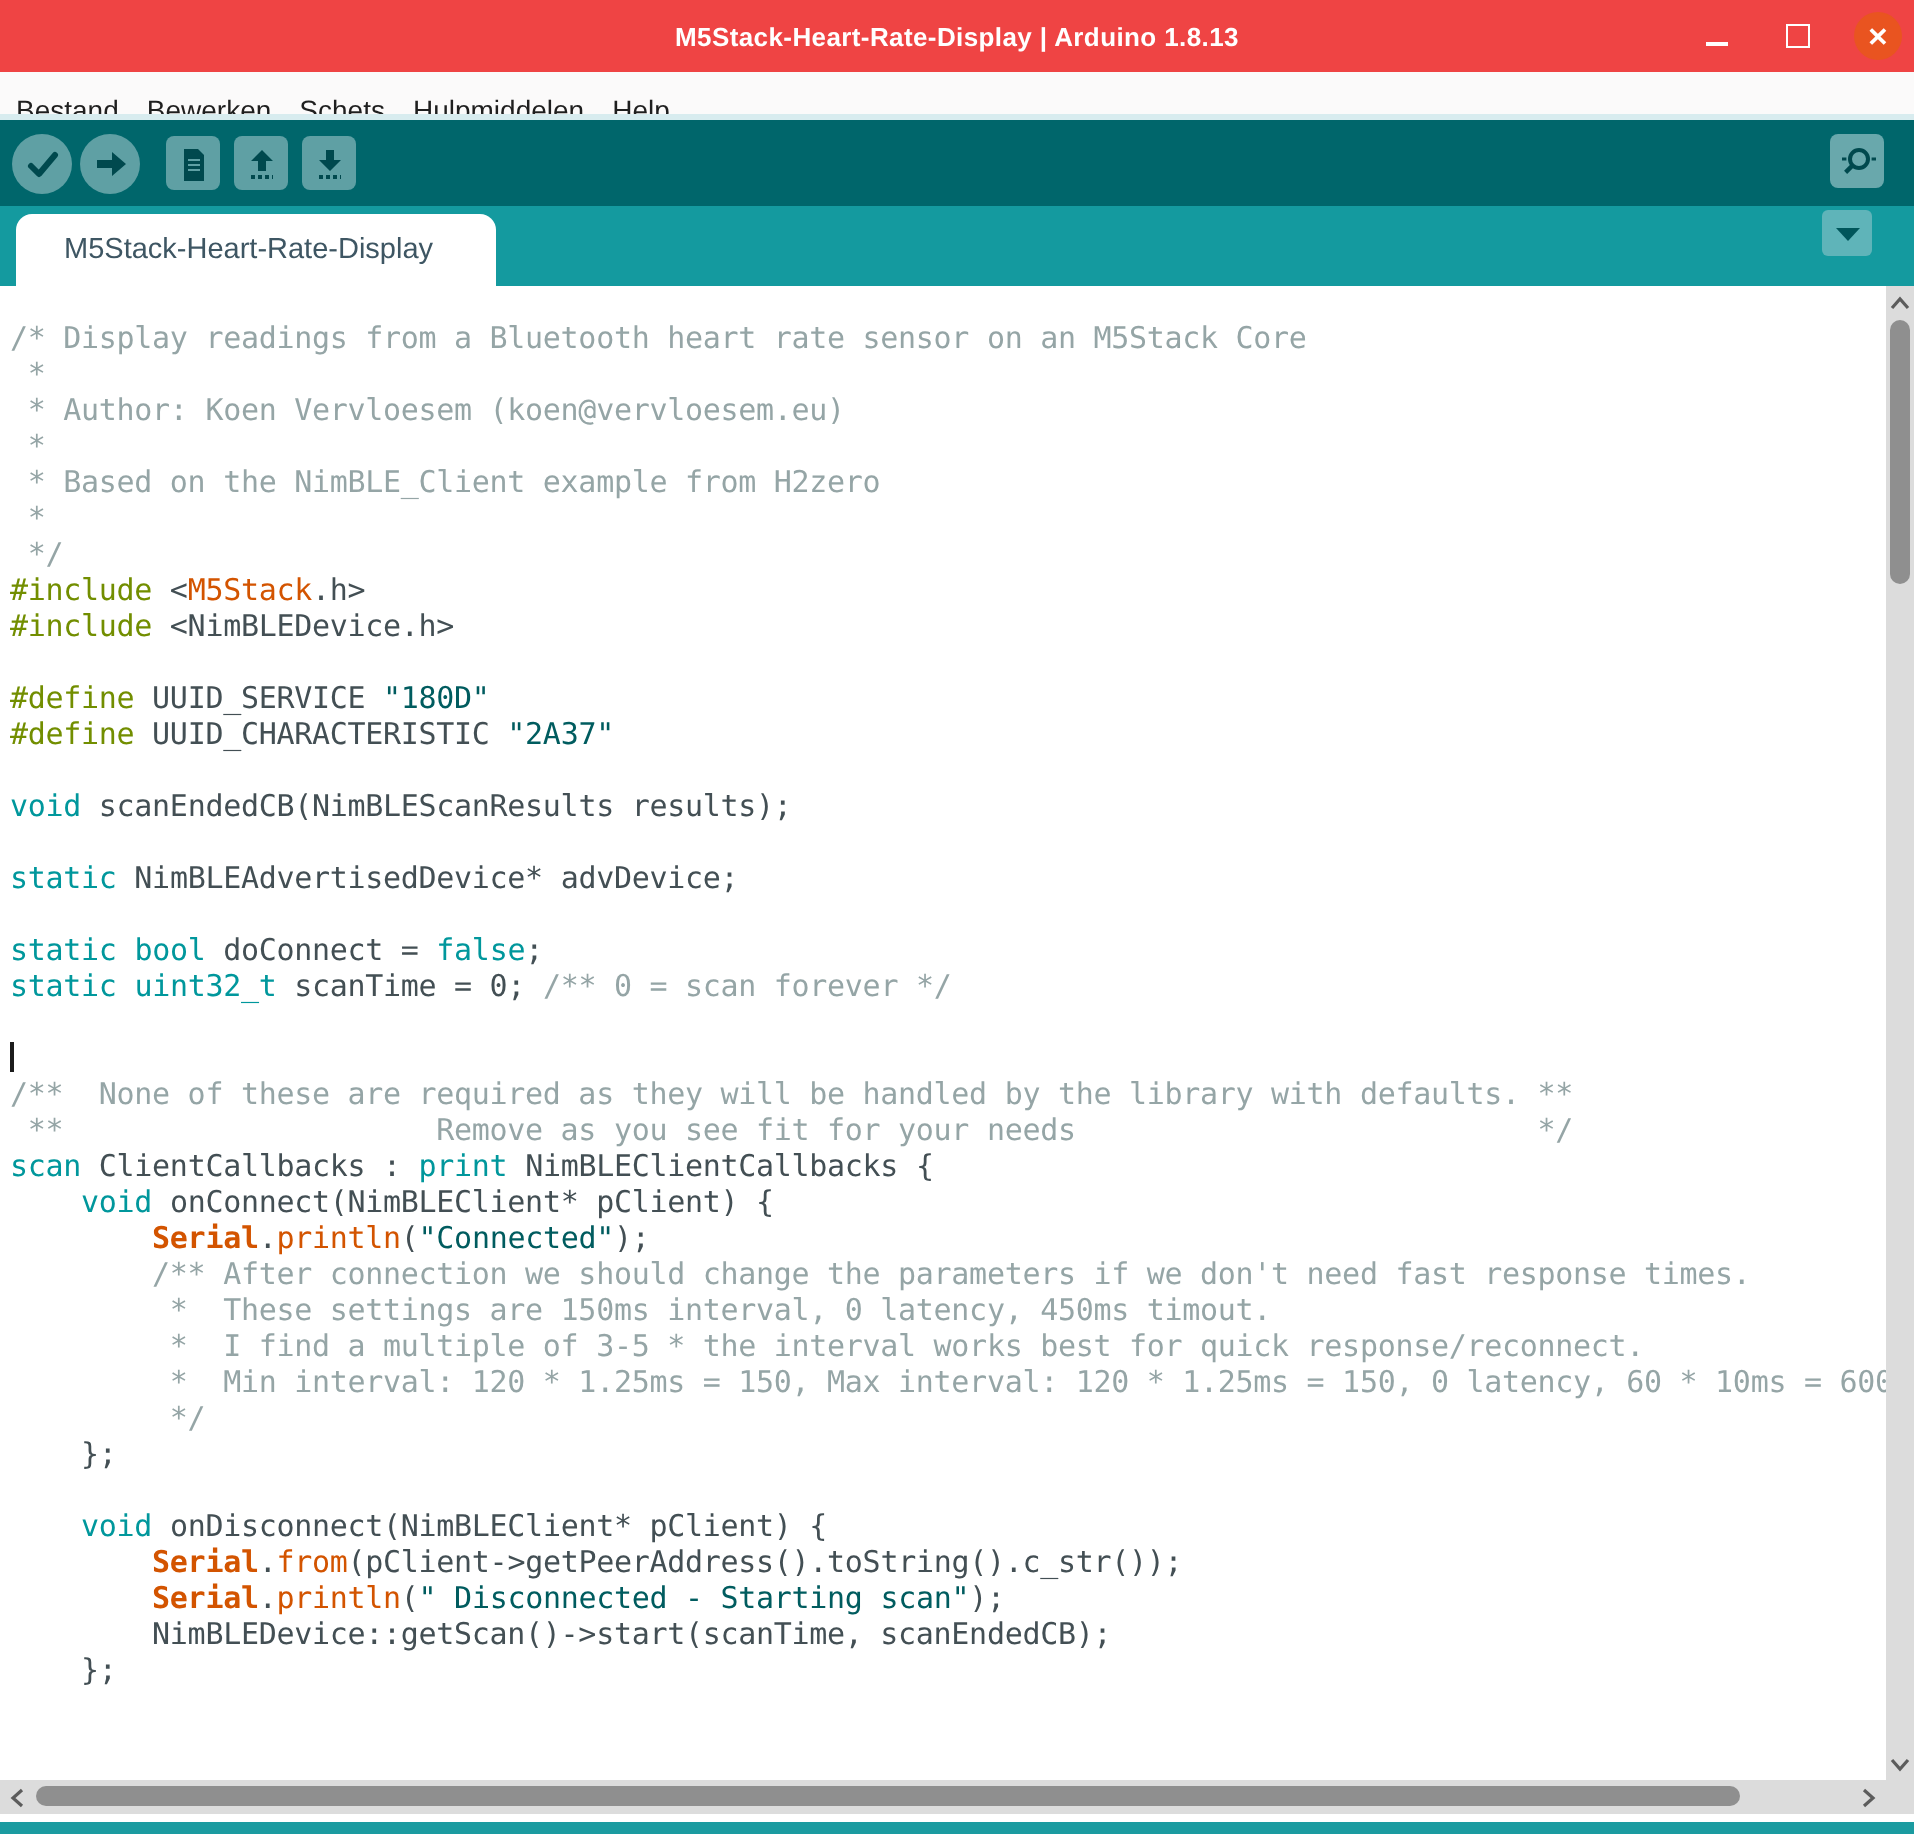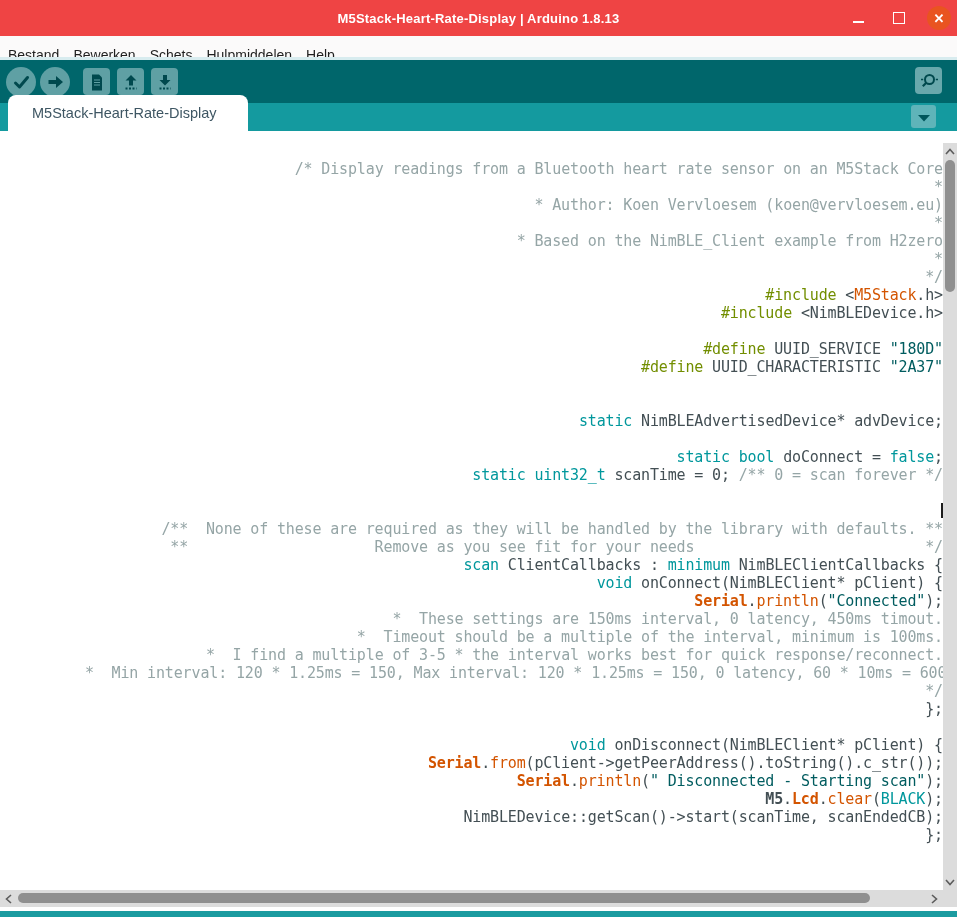--- a/index.html
+++ b/index.html
@@ -47,39 +47,39 @@
   .tb { display:flex; align-items:center; justify-content:center; cursor:pointer; flex:none; }
   .tb.circle { width:30px; height:30px; border-radius:50%; background:#5fa0a4; margin-right:4px; }
   .tb.square { width:27px; height:27px; border-radius:4px; background:#5fa0a4; margin-right:7px; }
   .tb.first-square { margin-left:9px; }
   .serial-btn {
     position:absolute; right:15px; top:7px; width:27px; height:27px; border-radius:4px;
     background:#69a8ac; display:flex; align-items:center; justify-content:center; cursor:pointer;
   }
 
   
-  .tabbar { position:absolute; top:103px; left:0; right:0; height:28px; background:#149a9f; }
+  .tabbar { position:absolute; top:103px; left:0; right:0; height:40px; background:#149a9f; }
   .tab {
     position:absolute; left:8px; bottom:0; width:240px; height:36px; background:#ffffff;
     border-radius:8px 8px 0 0; display:flex; align-items:center; padding-left:24px;
     box-sizing:border-box; font-size:14.5px; color:#3e5663; cursor:default;
   }
   .tab-dropdown {
     position:absolute; right:21px; top:2px; width:25px; height:23px; border-radius:3px;
     background:#5fb4b9; display:flex; align-items:center; justify-content:center; cursor:pointer;
   }
 
   
   .editor {
     position:absolute; top:143px; left:0; width:943px; height:747px; background:#ffffff;
     overflow:hidden; padding:17px 0 0 5px; box-sizing:border-box;
     font-family:"DejaVu Sans Mono", monospace; font-size:15px; letter-spacing:-0.15px;
     cursor:text;
   }
-  .line { height:18px; line-height:18px; white-space:pre;text-align:right; }
+  .line { height:18px; line-height:18px; white-space:pre; }
   .t-d  { color:#434f54; }
   .t-c  { color:#95a5a6; }
   .t-k  { color:#00979c; }
   .t-p  { color:#728e00; }
   .t-o  { color:#d35400; }
   .t-ob { color:#d35400; font-weight:bold; }
   .t-b  { color:#434f54; font-weight:bold; }
   .t-s  { color:#005c5f; }
   .caret { display:inline-block; width:2px; height:15px; background:#1c1c1c; vertical-align:middle; margin-top:-2px; }
 
@@ -191,43 +191,43 @@
     <div class="line"><span class="t-c"> *</span></div>
     <div class="line"><span class="t-c"> * Based on the NimBLE_Client example from H2zero</span></div>
     <div class="line"><span class="t-c"> *</span></div>
     <div class="line"><span class="t-c"> */</span></div>
     <div class="line"><span class="t-p">#include</span><span class="t-d"> &lt;</span><span class="t-o">M5Stack</span><span class="t-d">.h&gt;</span></div>
     <div class="line"><span class="t-p">#include</span><span class="t-d"> &lt;NimBLEDevice.h&gt;</span></div>
     <div class="line"></div>
     <div class="line"><span class="t-p">#define</span><span class="t-d"> UUID_SERVICE </span><span class="t-s">"180D"</span></div>
     <div class="line"><span class="t-p">#define</span><span class="t-d"> UUID_CHARACTERISTIC </span><span class="t-s">"2A37"</span></div>
     <div class="line"></div>
+    <div class="line"><span class="t-k">void</span><span class="t-d"> scanEndedCB(NimBLEScanResults results);</span></div>
     <div class="line"></div>
     <div class="line"><span class="t-k">static</span><span class="t-d"> NimBLEAdvertisedDevice* advDevice;</span></div>
     <div class="line"></div>
     <div class="line"><span class="t-k">static</span><span class="t-d"> </span><span class="t-k">bool</span><span class="t-d"> doConnect = </span><span class="t-k">false</span><span class="t-d">;</span></div>
     <div class="line"><span class="t-k">static</span><span class="t-d"> </span><span class="t-k">uint32_t</span><span class="t-d"> scanTime = 0; </span><span class="t-c">/** 0 = scan forever */</span></div>
     <div class="line"></div>
     <div class="line"><span class="caret"></span></div>
     <div class="line"><span class="t-c">/**  None of these are required as they will be handled by the library with defaults. **</span></div>
     <div class="line"><span class="t-c"> **                     Remove as you see fit for your needs                          */</span></div>
-    <div class="line"><span class="t-k">scan</span><span class="t-d"> ClientCallbacks : </span><span class="t-k">minimum</span><span class="t-d"> NimBLEClientCallbacks {</span></div>
+    <div class="line"><span class="t-k">scan</span><span class="t-d"> ClientCallbacks : </span><span class="t-k">print</span><span class="t-d"> NimBLEClientCallbacks {</span></div>
     <div class="line"><span class="t-d">    </span><span class="t-k">void</span><span class="t-d"> onConnect(NimBLEClient* pClient) {</span></div>
     <div class="line"><span class="t-d">        </span><span class="t-ob">Serial</span><span class="t-d">.</span><span class="t-o">println</span><span class="t-d">(</span><span class="t-s">"Connected"</span><span class="t-d">);</span></div>
+    <div class="line"><span class="t-c">        /** After connection we should change the parameters if we don't need fast response times.</span></div>
     <div class="line"><span class="t-c">         *  These settings are 150ms interval, 0 latency, 450ms timout.</span></div>
-    <div class="line"><span class="t-c">         *  Timeout should be a multiple of the interval, minimum is 100ms.</span></div>
     <div class="line"><span class="t-c">         *  I find a multiple of 3-5 * the interval works best for quick response/reconnect.</span></div>
     <div class="line"><span class="t-c">         *  Min interval: 120 * 1.25ms = 150, Max interval: 120 * 1.25ms = 150, 0 latency, 60 * 10ms = 600ms timeout</span></div>
     <div class="line"><span class="t-c">         */</span></div>
     <div class="line"><span class="t-d">    };</span></div>
     <div class="line"></div>
     <div class="line"><span class="t-d">    </span><span class="t-k">void</span><span class="t-d"> onDisconnect(NimBLEClient* pClient) {</span></div>
     <div class="line"><span class="t-d">        </span><span class="t-ob">Serial</span><span class="t-d">.</span><span class="t-o">from</span><span class="t-d">(pClient-&gt;getPeerAddress().toString().c_str());</span></div>
     <div class="line"><span class="t-d">        </span><span class="t-ob">Serial</span><span class="t-d">.</span><span class="t-o">println</span><span class="t-d">(</span><span class="t-s">" Disconnected - Starting scan"</span><span class="t-d">);</span></div>
-    <div class="line"><span class="t-d">        </span><span class="t-b">M5</span><span class="t-d">.</span><span class="t-ob">Lcd</span><span class="t-d">.</span><span class="t-o">clear</span><span class="t-d">(</span><span class="t-k">BLACK</span><span class="t-d">);</span></div>
     <div class="line"><span class="t-d">        NimBLEDevice::getScan()-&gt;start(scanTime, scanEndedCB);</span></div>
     <div class="line"><span class="t-d">    };</span></div>
   </div>
 
 <div class="vscroll">
   <div class="varrow up">
     <svg width="10" height="7" viewBox="0 0 10 7">
         <path d="M1 6l4-4.5L9 6" fill="none" stroke="#5c5c5c" stroke-width="1.6"></path>
       </svg>
   </div>

